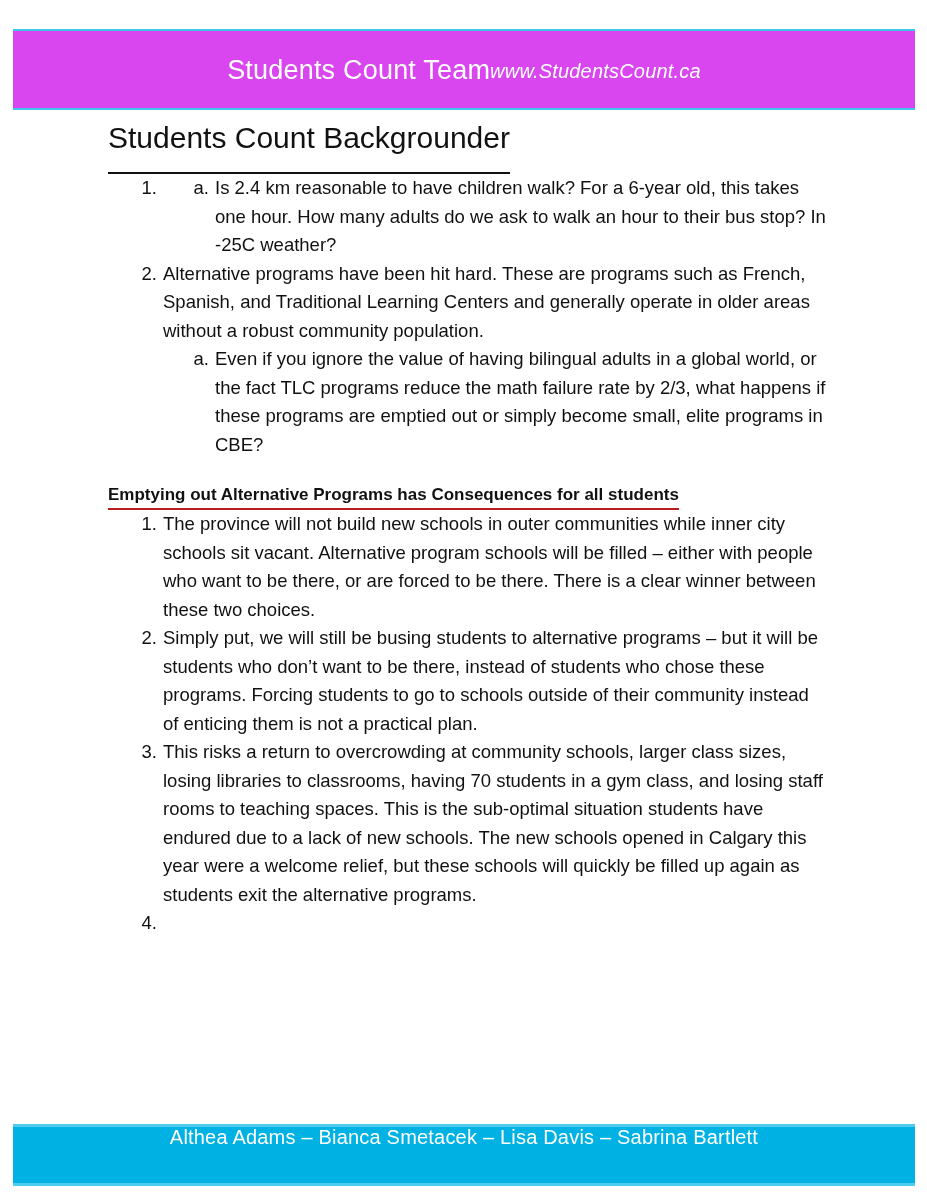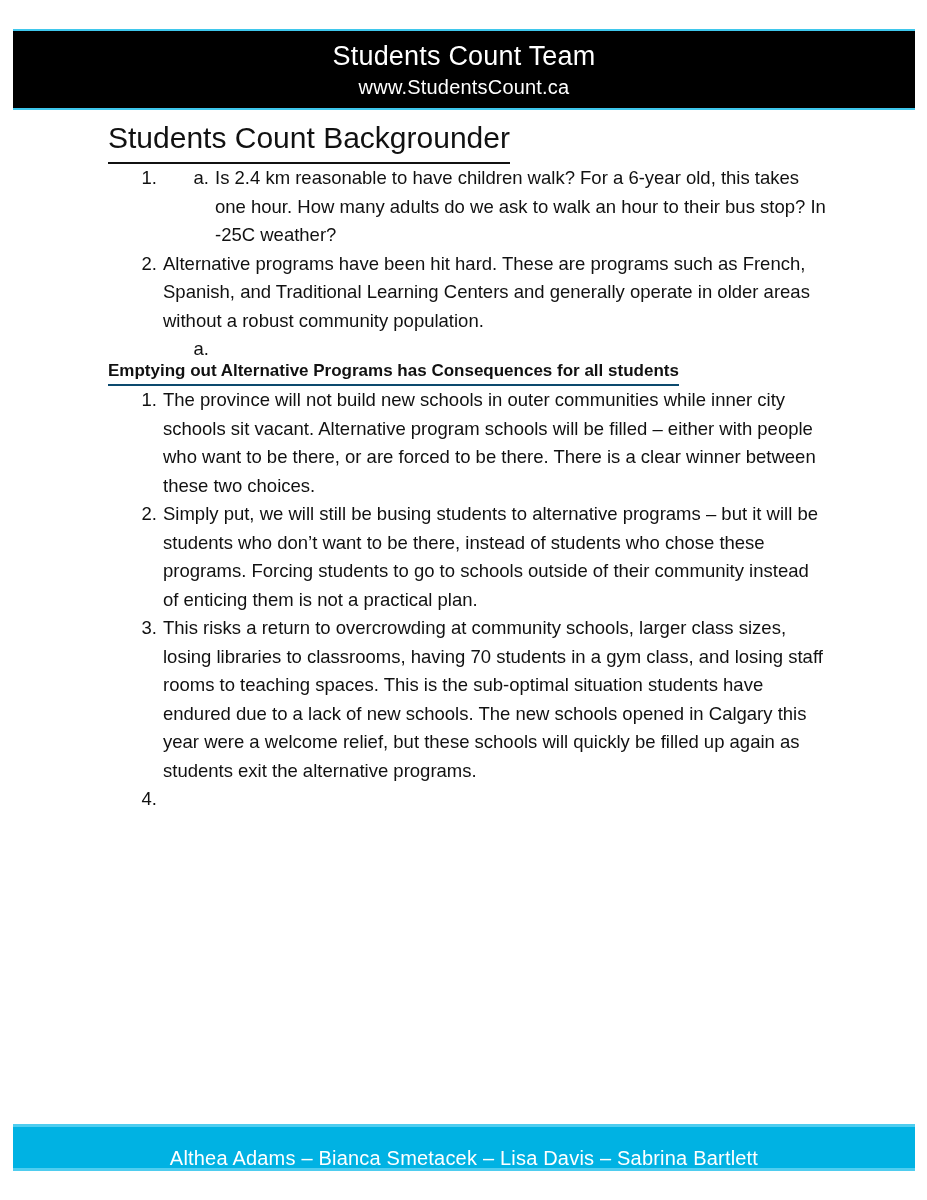--- a/index.html
+++ b/index.html
@@ -16,24 +16,23 @@
     overflow: hidden;
   }
 
   
   .banner {
     position: absolute;
     left: 13px;
     right: 12px;
     top: 29px;
     height: 81px;
-    background: #000000;
+    background: #d946ef;
     box-sizing: border-box;
     display: flex;
-    flex-direction: column;
     align-items: center;
     justify-content: center;
   }
   .banner-edge-top,
   .banner-edge-bottom {
     position: absolute;
     left: 0;
     right: 0;
     height: 2px;
     background: #3FC7EC;
@@ -50,20 +49,21 @@
     font-family: "Liberation Sans", sans-serif;
   }
   .banner-subtitle {
     color: #ffffff;
     font-size: 20px;
     line-height: 26px;
     font-weight: 400;
     letter-spacing: 0.2px;
     margin-top: 2px;
     font-family: "Liberation Sans", sans-serif;
+    font-style: italic;
   }
 
   
   .doc {
     position: absolute;
     left: 0;
     top: 118px;
     width: 927px;
   }
 
@@ -72,34 +72,34 @@
     padding: 0;
     font-size: 30px;
     line-height: 40px;
     font-weight: 400;
     color: #111111;
     padding-left: 108px;
     display: block;
   }
   .doc-title span {
     border-bottom: 2px solid #111111;
-    padding-bottom: 4px;
+    padding-bottom: 14px;
     display: inline-block;
   }
 
   .section-heading {
     font-size: 17px;
     line-height: 24px;
     font-weight: bold;
     color: #111111;
     padding-left: 108px;
     margin-top: 24px;
   }
   .section-heading span {
-    border-bottom: 2px solid #0c4a6e;
+    border-bottom: 2px solid #b91c1c;
     display: inline-block;
     padding-bottom: 1px;
   }
 
   
   ol.level1 {
     list-style: none;
     margin: 0;
     padding: 0;
   }
@@ -145,25 +145,25 @@
 
   .list-block-1 { margin-top: 26px; }
   .list-block-2 { margin-top: 18px; }
 
   
   .footer {
     position: absolute;
     left: 13px;
     right: 12px;
     top: 1124px;
-    height: 47px;
+    height: 62px;
     background: #00B2E3;
     box-sizing: border-box;
     display: flex;
-    align-items: flex-end;
+    align-items: flex-start;
     justify-content: center;
   }
   .footer-edge-top,
   .footer-edge-bottom {
     position: absolute;
     left: 0;
     right: 0;
     height: 3px;
     background: #4FCDEF;
   }
@@ -203,20 +203,21 @@
           <span>Is 2.4 km reasonable to have children walk?  For a 6-year old, this takes one hour.  How many adults do we ask to walk an hour to their bus stop?  In -25C weather?</span>
         </li>
       </ol>
     </li>
     <li>
       <span class="marker">2.</span>
       <span>Alternative programs have been hit hard. These are programs such as French, Spanish, and Traditional Learning Centers and generally operate in older areas without a robust community population.</span>
       <ol class="level2">
         <li>
           <span class="marker">a.</span>
+          <span>Even if you ignore the value of having bilingual adults in a global world, or the fact TLC programs reduce the math failure rate by 2/3, what happens if these programs are emptied out or simply become small, elite programs in CBE?</span>
         </li>
       </ol>
     </li>
   </ol>
 
   <div class="section-heading">
     <span>Emptying out Alternative Programs has Consequences for all students</span>
   </div>
 
   <ol class="level1 list-block-2">

